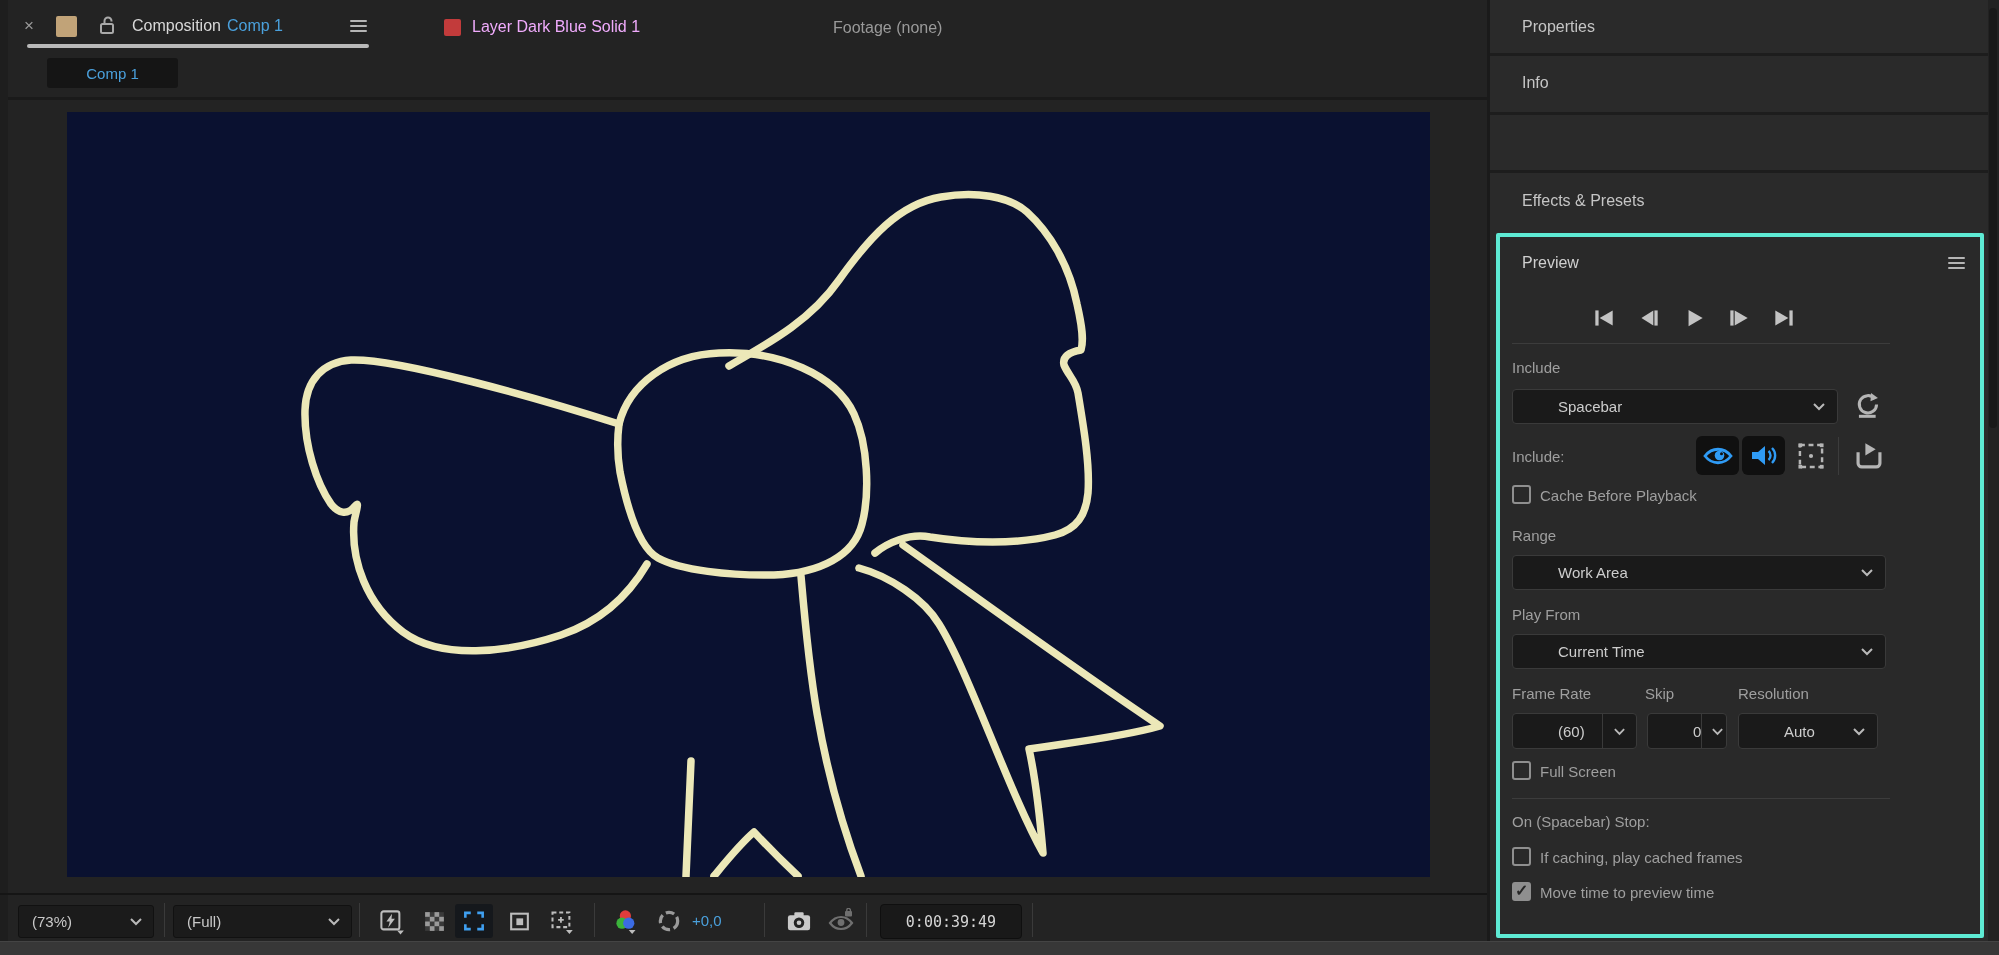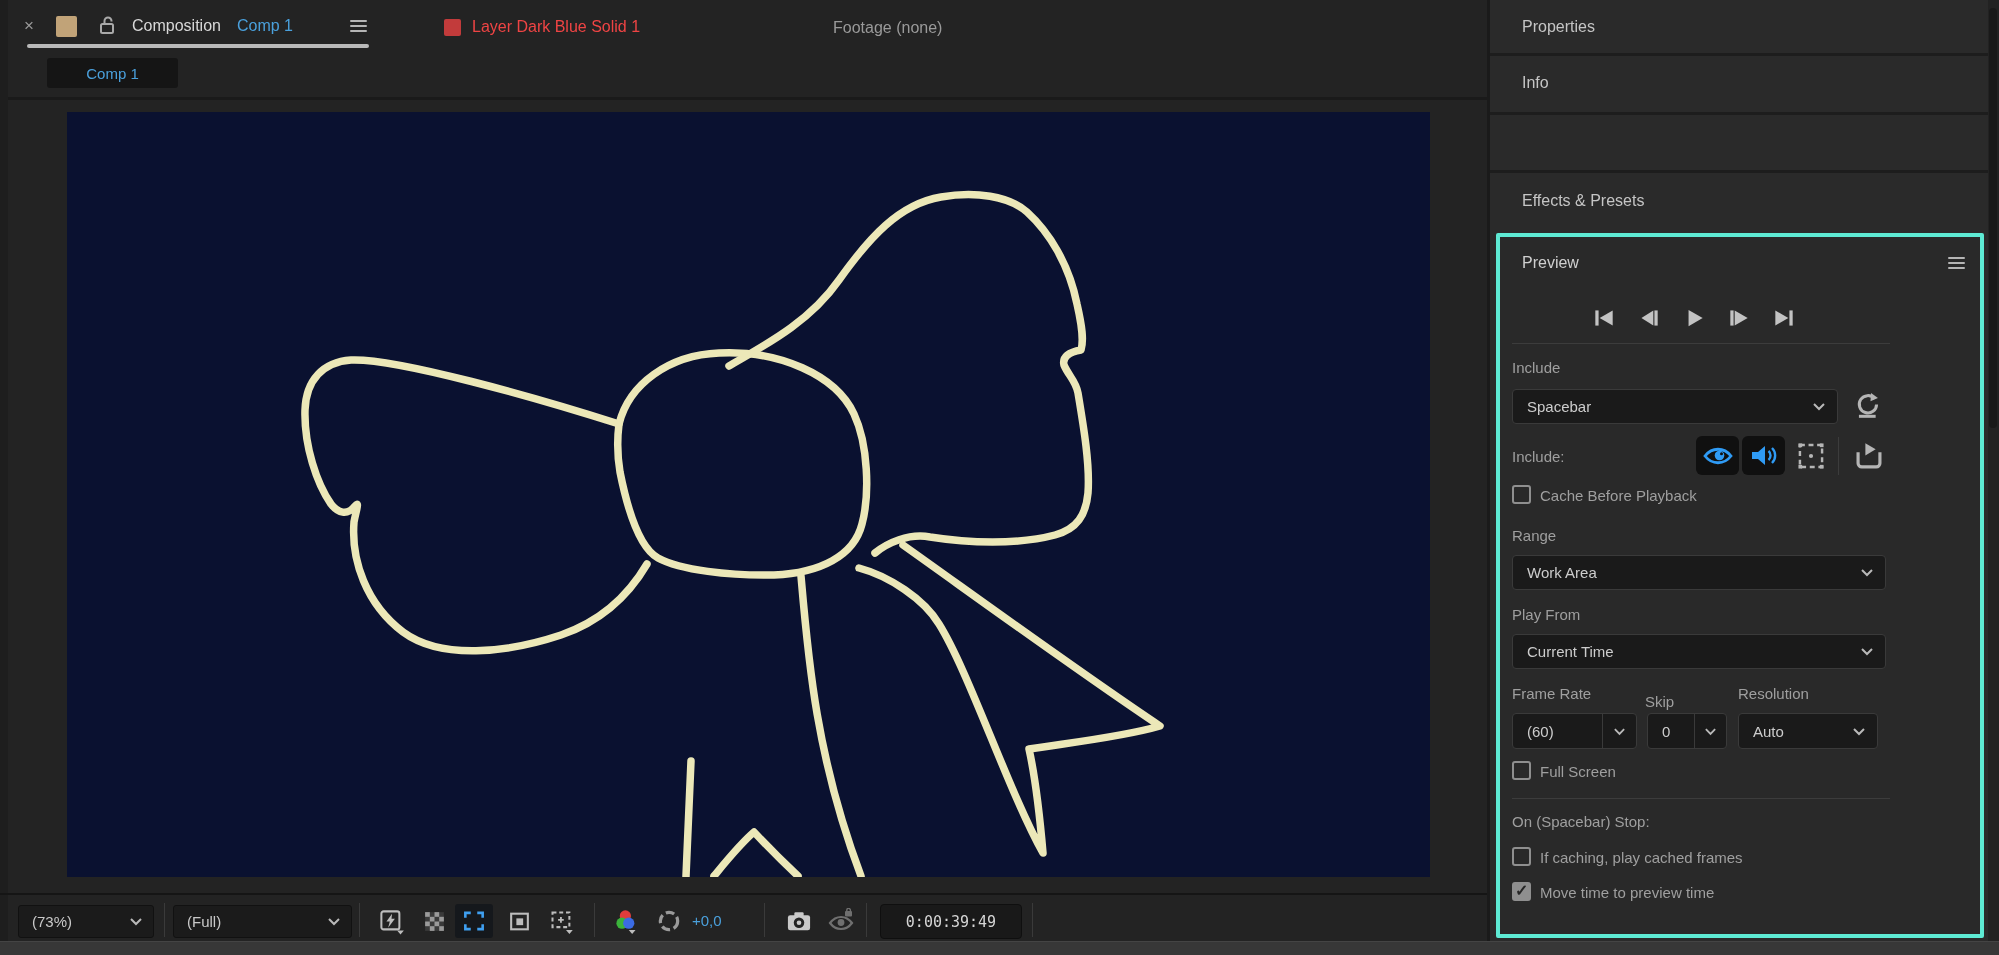--- a/index.html
+++ b/index.html
@@ -5,21 +5,21 @@
   html,body{margin:0;padding:0;background:#151515;}
   .app{position:relative;width:1999px;height:955px;background:#232323;
        font-family:"Liberation Sans",sans-serif;overflow:hidden;
        -webkit-font-smoothing:antialiased;}
   .abs{position:absolute;}
   
   .topbar{position:absolute;left:0;top:0;width:1487px;height:97px;background:#232323;}
   .topbar-divider{position:absolute;left:0;top:97px;width:1487px;height:3px;background:#1a1a1a;}
   .tab-text{font-size:16px;color:#d8d8d8;white-space:nowrap;}
   .tab-blue{color:#4aa0dc;}
-  .tab-gray{color:#ef4444;}
+  .tab-gray{color:#f0abfc;}
   .swatch{border-radius:2px;}
   .underline{position:absolute;left:27px;top:44px;width:342px;height:4px;background:#b9b9b9;border-radius:2px;}
   .subtab{position:absolute;left:47px;top:58px;width:131px;height:30px;background:#151515;border-radius:3px;
           display:flex;align-items:center;justify-content:center;font-size:15px;color:#4aa0dc;}
   .hamb{display:flex;flex-direction:column;justify-content:space-between;width:17px;height:12px;}
   .hamb i{display:block;height:2px;background:#b5b5b5;border-radius:1px;}
   
   .comp{position:absolute;left:67px;top:112px;width:1363px;height:765px;background:#0a1130;}
   .edge-strip{position:absolute;left:0;top:0;width:8px;height:941px;background:#1e1e1e;}
   
@@ -42,21 +42,21 @@
              padding-left:32px;box-sizing:border-box;font-size:16px;color:#c5c5c5;}
   .rp-hdiv{position:absolute;left:0;width:498px;height:3px;background:#1d1d1d;}
   .scrollbar{position:absolute;left:1988px;top:0;width:11px;height:941px;background:#222;}
   .scroll-thumb{position:absolute;left:1px;top:8px;width:8px;height:420px;background:#191919;border-radius:4px;}
   
   .preview-panel{position:absolute;left:1496px;top:233px;width:480px;height:697px;background:#292929;
                  border:4px solid #5eead4;border-radius:2px;}
   .pv-title{position:absolute;left:22px;top:17px;font-size:16px;color:#cfcfcf;}
   .pv-label{position:absolute;font-size:15px;color:#9f9f9f;white-space:nowrap;}
   .pv-dd{position:absolute;height:35px;background:#1a1a1a;border:1px solid #3a3a3a;border-radius:4px;
-         box-sizing:border-box;display:flex;align-items:center;color:#cdcdcd;font-size:15px;}
+         box-sizing:border-box;display:flex;align-items:center;color:#cdcdcd;font-size:15px;padding-left:31px;}
   .pv-dd .dd-txt{padding-left:14px;flex:1;}
   .pv-dd .chev{margin-right:11px;flex:0 0 auto;}
   .combo-chev{flex:0 0 33px;height:100%;border-left:1px solid #3a3a3a;display:flex;align-items:center;justify-content:center;}
   .pv-divider{position:absolute;height:1px;background:#3c3c3c;}
   .pb-btn{position:absolute;top:66px;width:32px;height:30px;display:flex;align-items:center;justify-content:center;}
   .checkbox{position:absolute;width:19px;height:19px;border:2px solid #8f8f8f;border-radius:3px;
             box-sizing:border-box;background:transparent;}
   .checkbox[data-checked="true"]{background:#8f8f8f;}
   .checkbox[data-checked="true"]::after{content:"✓";position:absolute;left:1px;top:-3px;
             font-size:16px;font-weight:bold;color:#262626;}
@@ -69,21 +69,21 @@
 
 <div class="app">
 
   <div class="topbar">
     <span class="abs tab-text" style="left:24px;top:16px;color:#9a9a9a;font-size:17px;">×</span>
     <div class="abs swatch" style="left:56px;top:16px;width:21px;height:21px;background:#c1a378;"></div>
     <svg class="abs" style="left:97px;top:13px;" width="20" height="24" viewBox="0 0 20 24">
       <rect x="4" y="11" width="12" height="9" rx="1.5" fill="none" stroke="#a9a9a9" stroke-width="2"></rect>
       <path d="M7.5 11 V8 a3.5 3.5 0 0 1 7 0 v0.5" fill="none" stroke="#a9a9a9" stroke-width="2"></path>
     </svg>
-    <div class="abs" style="left:132px;top:17px;display:flex;gap:16px;">
+    <div class="abs" style="left:132px;top:17px;display:flex;gap:6px;">
       <span class="tab-text">Composition</span>
       <span class="tab-text tab-blue">Comp 1</span>
     </div>
     <div class="abs hamb" style="left:350px;top:20px;">
         <i></i>
         <i></i>
         <i></i>
       </div>
     <div class="underline"></div>
 
@@ -352,21 +352,21 @@
 
     <span class="pv-label" style="left:12px;top:369px;">Play From</span>
     <div class="pv-dd" style="left:12px;top:397px;width:374px;">
       <span class="dd-txt">Current Time</span>
       <svg class="chev" width="14" height="9" viewBox="0 0 14 9">
         <path d="M2 2 L7 7 L12 2" fill="none" stroke="#b9b9b9" stroke-width="2"></path>
         </svg>
     </div>
 
     <span class="pv-label" style="left:12px;top:448px;">Frame Rate</span>
-    <span class="pv-label" style="left:145px;top:448px;margin-top:8px;">Skip</span>
+    <span class="pv-label" style="left:145px;top:448px;">Skip</span>
     <span class="pv-label" style="left:238px;top:448px;">Resolution</span>
 
     <div class="pv-dd" style="left:12px;top:476px;width:125px;height:36px;">
       <span class="dd-txt">(60)</span>
       <span class="combo-chev">
         <svg width="13" height="9" viewBox="0 0 14 9">
           <path d="M2 2 L7 7 L12 2" fill="none" stroke="#b9b9b9" stroke-width="2"></path>
           </svg>
         </span>
     </div>

